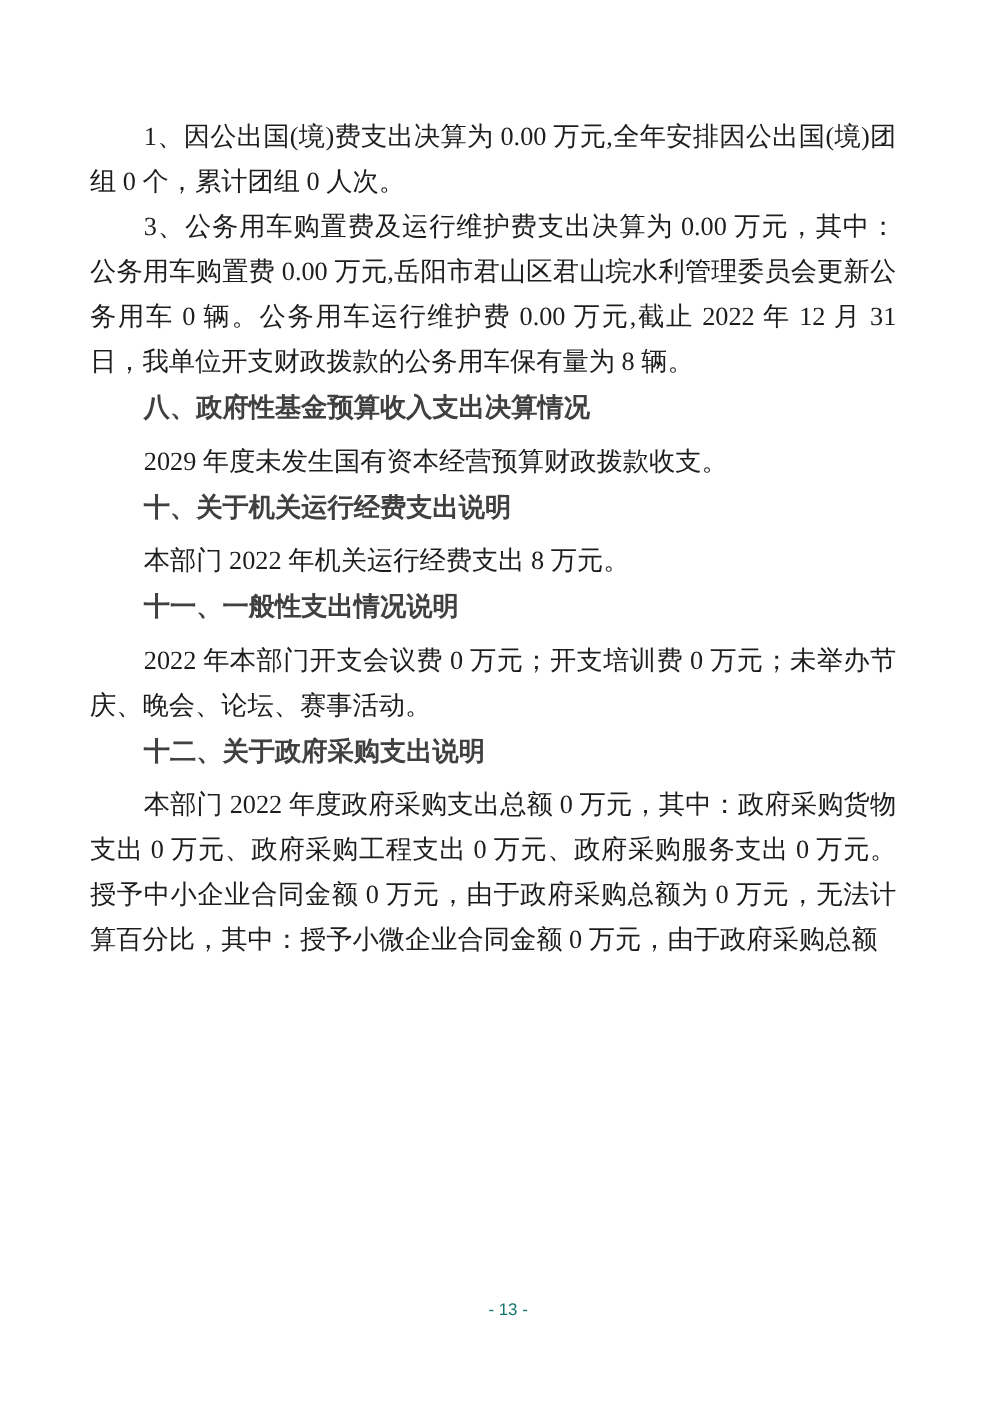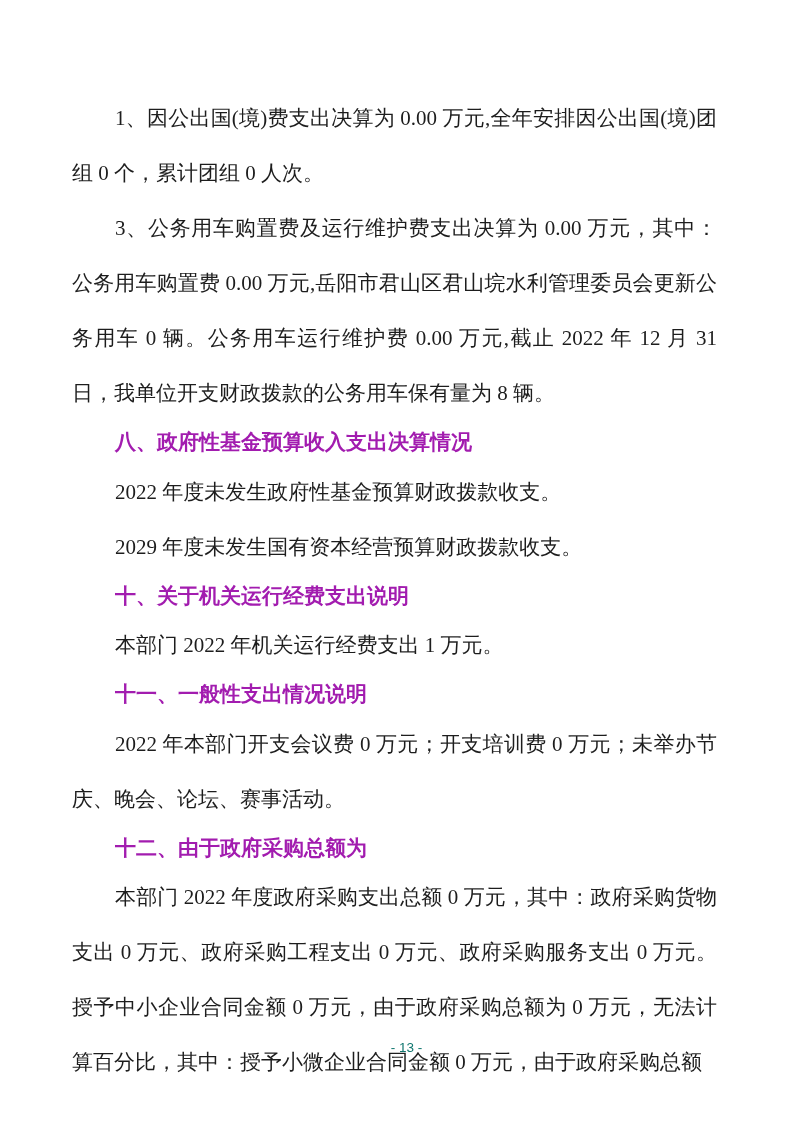--- a/index.html
+++ b/index.html
@@ -18,34 +18,34 @@
   }
   .content {
     position: absolute;
     left: 72px;
     top: 91px;
     width: 645px;
   }
   .para {
     margin: 0;
     font-size: 21px;
-    line-height: 55px;
+    line-height: 36px;
     text-align: justify;
     text-indent: 43px;
     font-family: "Liberation Serif", "DejaVu Serif", serif;
     font-weight: 400;
   }
   .heading {
     margin: 0;
     font-size: 21px;
     line-height: 43.6px;
     text-indent: 43px;
-    font-family: Liberation Serif, serif;
+    font-family: Liberation Mono, monospace;
     font-weight: 700;
-    color: #a21caf;
+    color: #404040;
   }
   .footer {
     position: absolute;
     top: 1039px;
     left: 10px;
     width: 100%;
     text-align: center;
     font-size: 13.5px;
     line-height: 18px;
     font-family: "Liberation Sans", "DejaVu Sans", sans-serif;
@@ -53,23 +53,22 @@
   }
 </style>
 </head>
 <body>
 
 <div class="page">
   <div class="content">
     <p class="para">1、因公出国(境)费支出决算为 0.00 万元,全年安排因公出国(境)团组 0 个，累计团组 0 人次。</p>
     <p class="para">3、公务用车购置费及运行维护费支出决算为 0.00 万元，其中：公务用车购置费 0.00 万元,岳阳市君山区君山垸水利管理委员会更新公务用车 0 辆。公务用车运行维护费 0.00 万元,截止 2022 年 12 月 31 日，我单位开支财政拨款的公务用车保有量为 8 辆。</p>
     <h2 class="heading">八、政府性基金预算收入支出决算情况</h2>
-    <p class="para">2022 年度未发生政府性基金预算财政拨款收支。</p>
     <p class="para">2029 年度未发生国有资本经营预算财政拨款收支。</p>
     <h2 class="heading">十、关于机关运行经费支出说明</h2>
-    <p class="para">本部门 2022 年机关运行经费支出 1 万元。</p>
+    <p class="para">本部门 2022 年机关运行经费支出 8 万元。</p>
     <h2 class="heading">十一、一般性支出情况说明</h2>
     <p class="para">2022 年本部门开支会议费 0 万元；开支培训费 0 万元；未举办节庆、晚会、论坛、赛事活动。</p>
-    <h2 class="heading">十二、由于政府采购总额为</h2>
+    <h2 class="heading">十二、关于政府采购支出说明</h2>
     <p class="para">本部门 2022 年度政府采购支出总额 0 万元，其中：政府采购货物支出 0 万元、政府采购工程支出 0 万元、政府采购服务支出 0 万元。授予中小企业合同金额 0 万元，由于政府采购总额为 0 万元，无法计算百分比，其中：授予小微企业合同金额 0 万元，由于政府采购总额</p>
   </div>
   <div class="footer">- 13 -</div>
 </div>
 
 </body></html>

